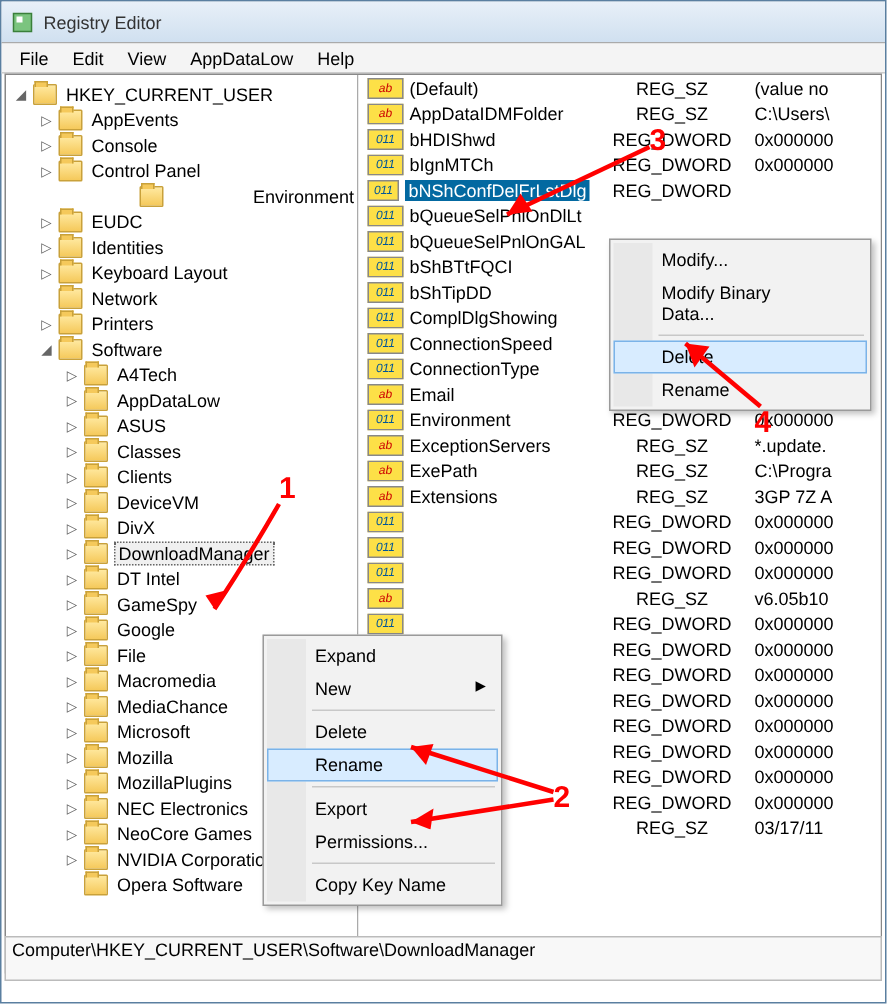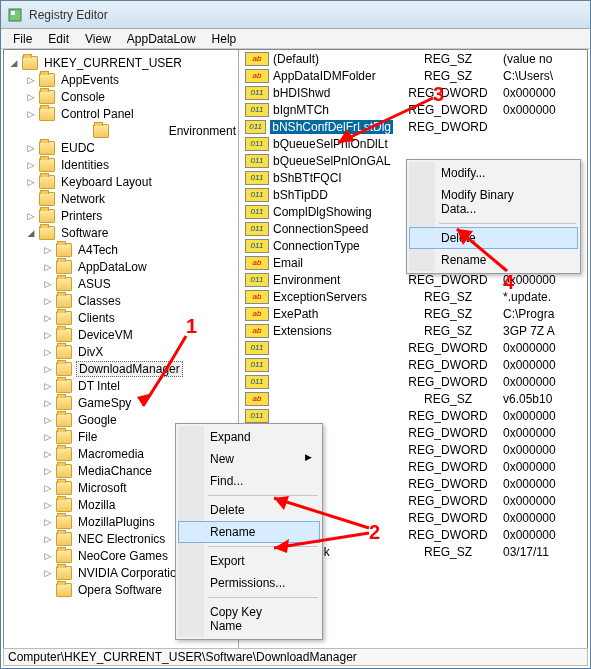--- a/index.html
+++ b/index.html
@@ -191,22 +191,22 @@
   }
   .context-menu .cm-arrow {
     position: absolute;
     right: 8px;
     font-size: 9px;
   }
   
   
   .statusbar {
     position: absolute;
-    left: 2px; right: 2px; bottom: 2px;
-    height: 18px;
+    left: 2px; right: 2px; bottom: 14px;
+    height: 30px;
     border: 1px solid #bbb;
     padding: 1px 4px;
     background: #f8f8f8;
     font-size: 12px;
   }
   
   
   .annot {
     position: absolute;
     color: #ff0000;
@@ -653,25 +653,24 @@
           </div>
           <div class="cell cell-type">REG_SZ</div>
           <div class="cell cell-data">03/17/11</div>
         </div>
       </div>
   </div>
 </div>
 
 <div class="statusbar">Computer\HKEY_CURRENT_USER\Software\DownloadManager</div>
 
-<div class="context-menu" id="cm-tree" style="left:174px; top:422px; width:148px;">
+<div class="context-menu" id="cm-tree" style="left:174px; top:422px; width:160px;">
   <div class="cm-left"></div>
 <div class="cm-item">Expand</div>
     <div class="cm-item">New<span class="cm-arrow">▶</span></div>
-    <div class="cm-item">Find...</div>
     <div class="cm-sep"></div>
     <div class="cm-item">Delete</div>
     <div class="cm-item hover">Rename</div>
     <div class="cm-sep"></div>
     <div class="cm-item">Export</div>
     <div class="cm-item">Permissions...</div>
     <div class="cm-sep"></div>
     <div class="cm-item">Copy Key Name</div>
   </div>
 

